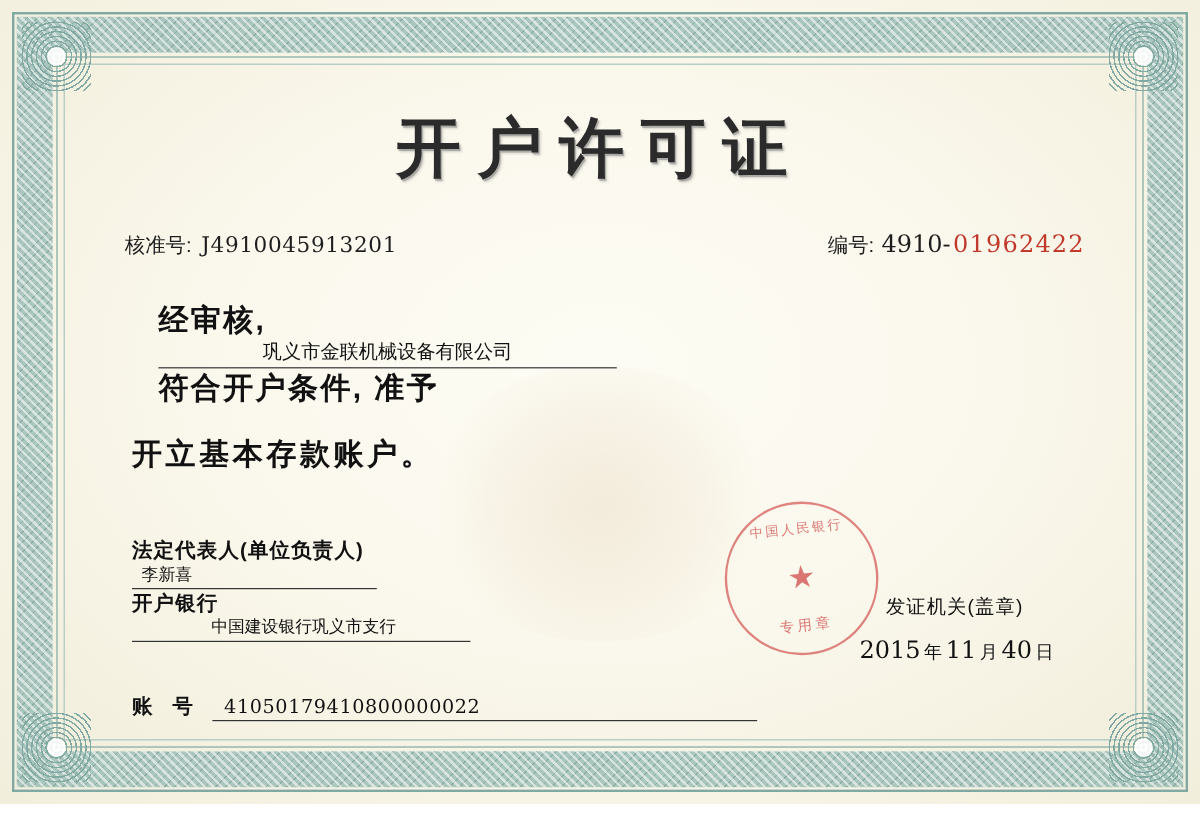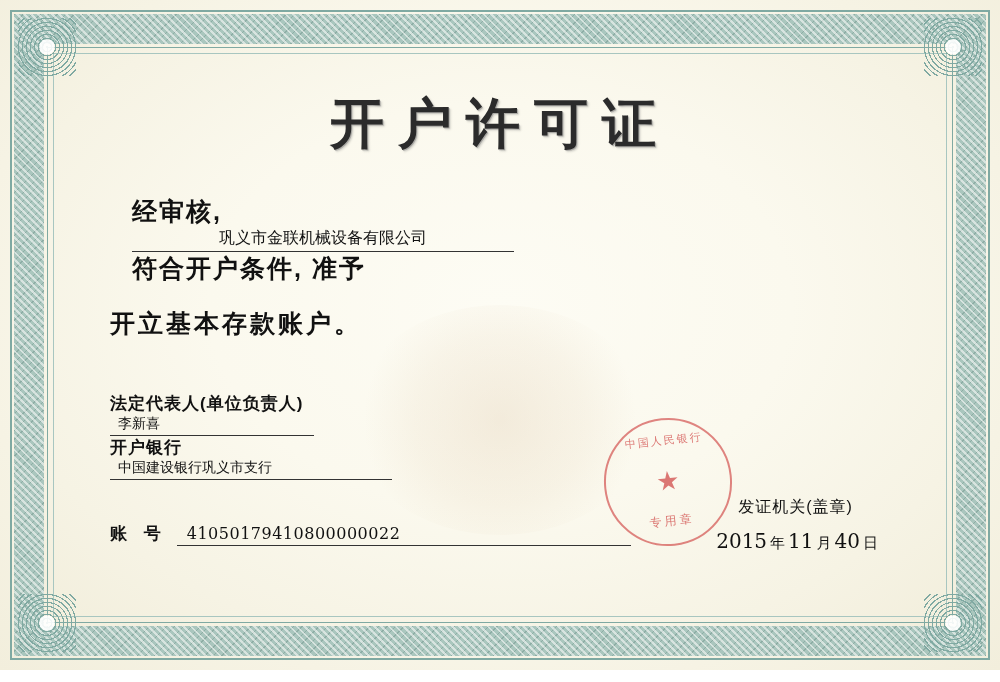--- a/index.html
+++ b/index.html
@@ -200,21 +200,21 @@
     padding: 0 4px 2px 8px;
     margin-right: 28px;
   }
   .row-rep .fill-bank {
     display: inline-block;
     width: 270px;
     border-bottom: 1px solid #333;
     font-size: 14px;
     font-weight: normal;
     letter-spacing: 0;
-    text-align: left;
+    text-align: center;
     padding: 0 4px 2px 8px;
   }
 
   .row-account {
     margin-top: 42px;
     display: flex;
     align-items: baseline;
     padding-left: 40px;
     font-size: 17px;
     font-weight: bold;
@@ -303,20 +303,31 @@
   <div class="corner tr"></div>
   <div class="corner bl"></div>
   <div class="corner br"></div>
 
   <div class="watermark"></div>
 
   <div class="content">
 
     <div class="doc-title">开户许可证</div>
 
+    <div class="row-approval">
+      <div class="approval-left">
+        <span class="label">核准号:</span>
+        <span class="value">J4910045913201</span>
+      </div>
+      <div class="approval-right">
+        <span class="label">编号:</span>
+        <span class="prefix">4910-</span>
+        <span class="serial">01962422</span>
+      </div>
+    </div>
 
     <div class="body-line">
       <span>经审核,</span>
       <span class="fill">巩义市金联机械设备有限公司</span>
       <span>符合开户条件, 准予</span>
     </div>
 
     <div class="body-line2">开立基本存款账户。</div>
 
     <div class="row-rep">

